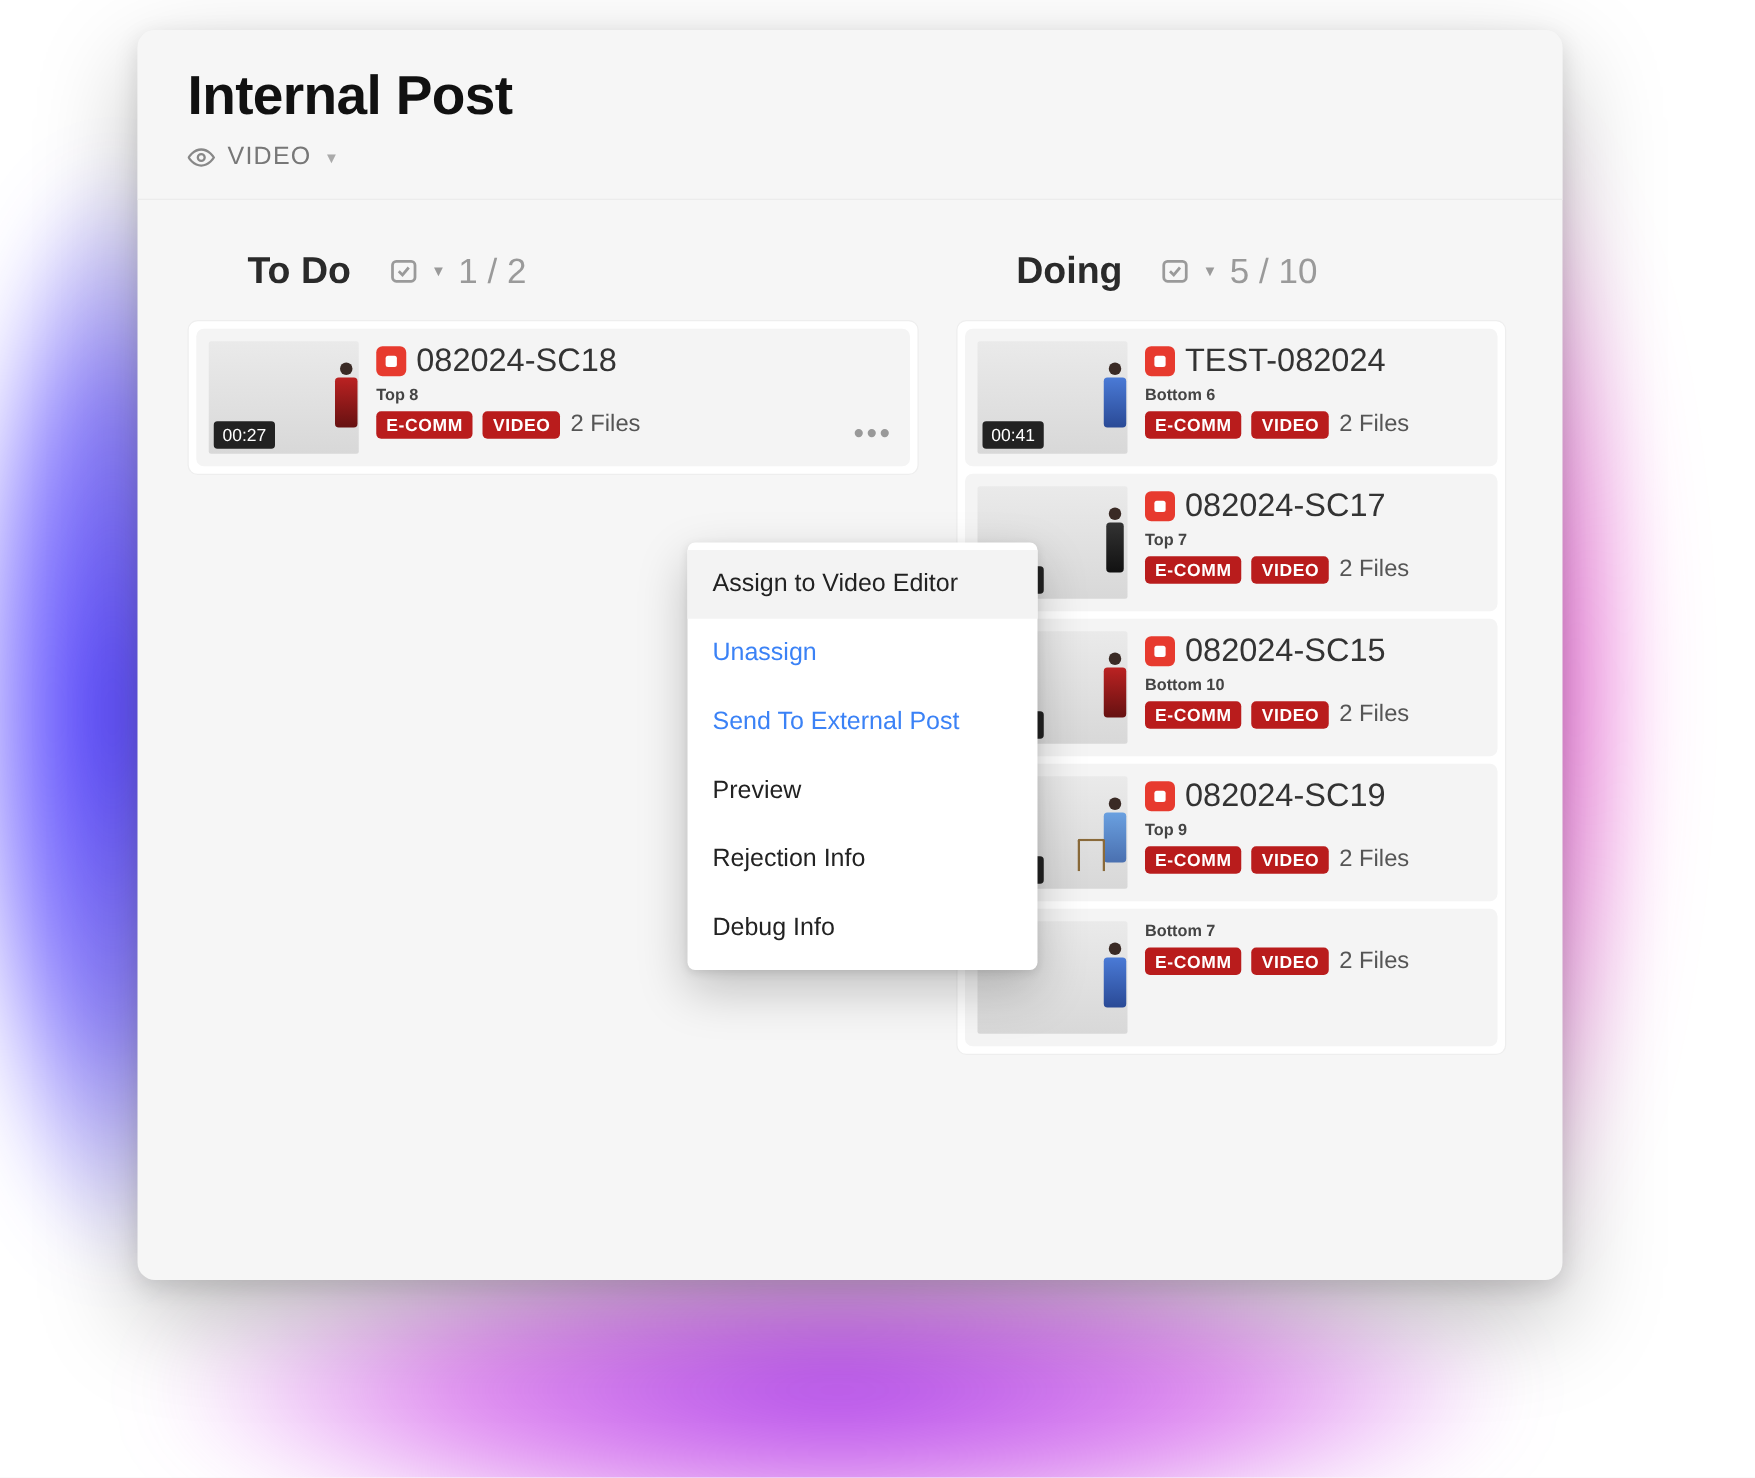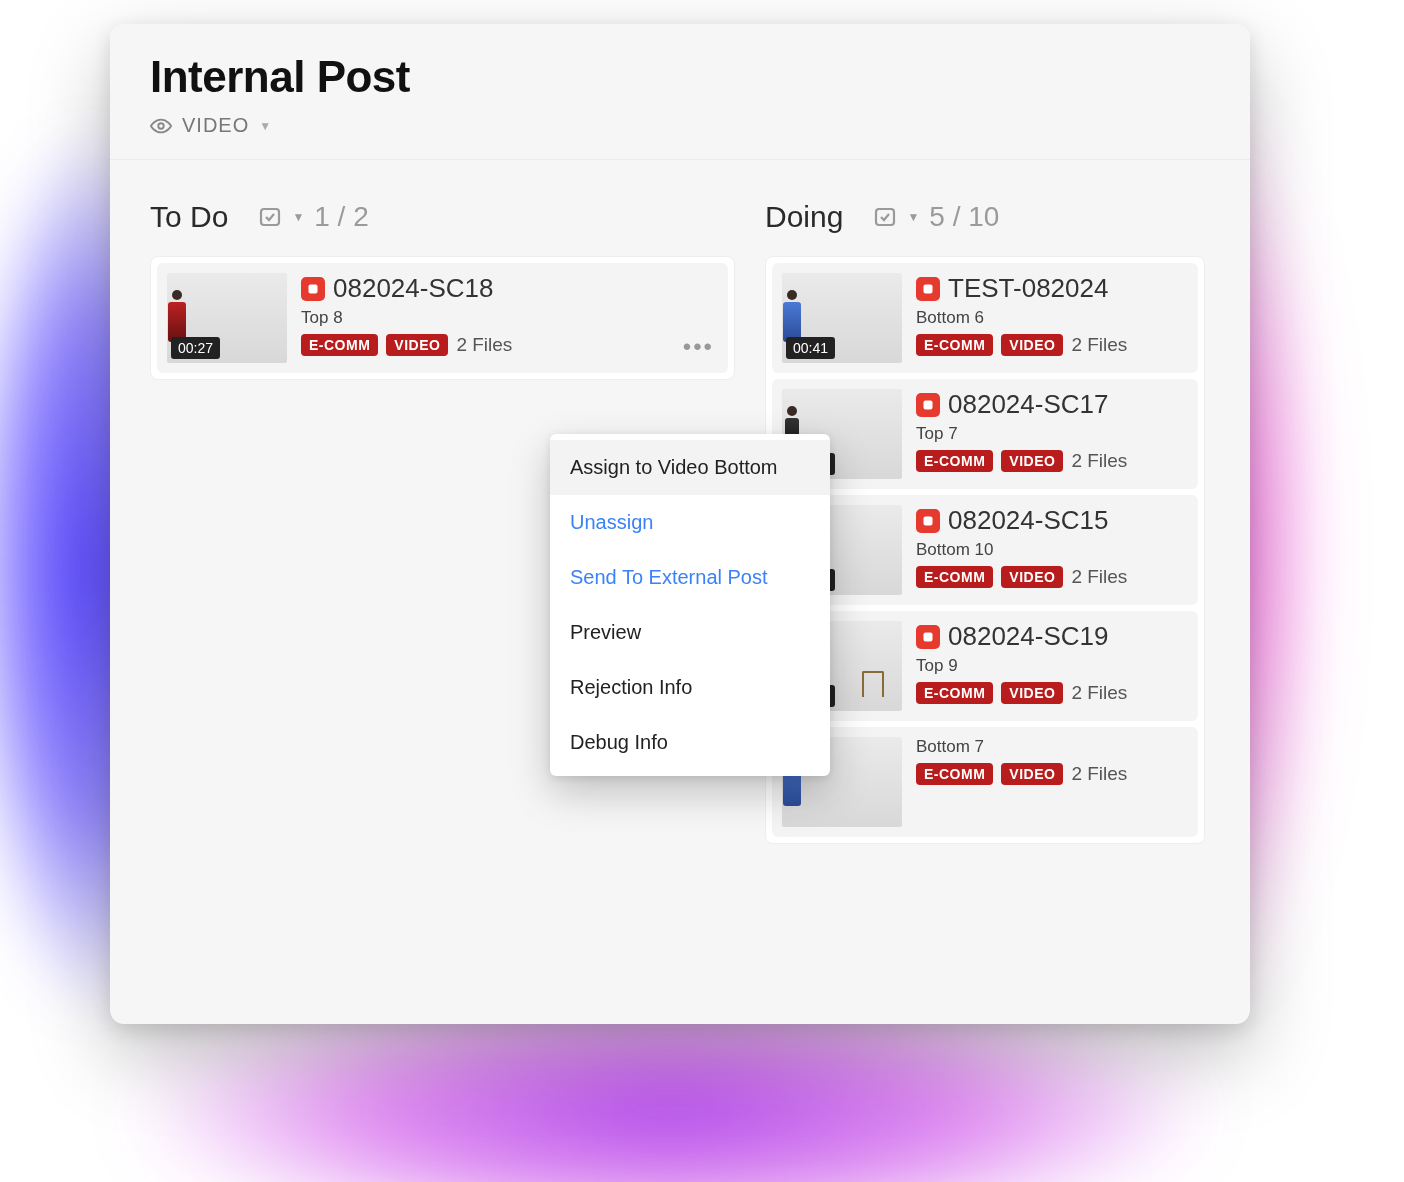--- a/index.html
+++ b/index.html
@@ -90,22 +90,23 @@
   }
   .column.doing { width: 440px; }
   .col-header {
     display: flex;
     align-items: center;
     gap: 30px;
     margin-bottom: 22px;
   }
   .col-title {
     font-size: 30px;
-    font-weight: 400;
+    font-weight: 700;
     color: #2a2a2a;
+    margin-left: 48px;
   }
   .col-meta {
     display: flex;
     align-items: center;
     gap: 10px;
     color: #9a9a9a;
     font-size: 28px;
   }
   .check-icon { display:flex; align-items:center; }
   .card-list {
@@ -128,21 +129,21 @@
   }
   .thumb {
     width: 120px;
     height: 90px;
     background: linear-gradient(#eaeaea,#d8d8d8);
     border-radius: 2px;
     position: relative;
     flex-shrink: 0;
     display:flex;
     align-items:center;
-    justify-content:flex-start;
+    justify-content:flex-end;
     overflow:hidden;
   }
   .duration {
     position: absolute;
     left: 4px;
     bottom: 4px;
     background: #222;
     color: #fff;
     font-size: 14px;
     padding: 3px 7px;
@@ -179,22 +180,23 @@
     transform:translate(-50%,-50%);
   }
   .card-title {
     font-size: 26px;
     font-weight: 500;
     color: #333;
     white-space: nowrap;
     overflow: hidden;
   }
   .card-sub {
-    font-size: 17px;
+    font-size: 13px;
     color: #444;
+    font-weight: bold;
   }
   .badge-row {
     display: flex;
     align-items: center;
     gap: 8px;
     margin-top: 2px;
   }
   .badge {
     background: #b91c1c;
     color: #fff;
@@ -444,21 +446,21 @@
                 <span class="files-text">2 Files</span>
               </div>
             </div>
           </div>
         </div>
     </div>
 
   </div>
 
   <div class="context-menu" id="ctx-menu">
-      <div class="menu-item hover">Assign to Video Bottom</div>
+      <div class="menu-item hover">Assign to Video Editor</div>
       <div class="menu-item disabled">Unassign</div>
       <div class="menu-item disabled">Send To External Post</div>
       <div class="menu-item">Preview</div>
       <div class="menu-item">Rejection Info</div>
       <div class="menu-item">Debug Info</div>
     </div>
 
 </div>
 
 </body></html>

